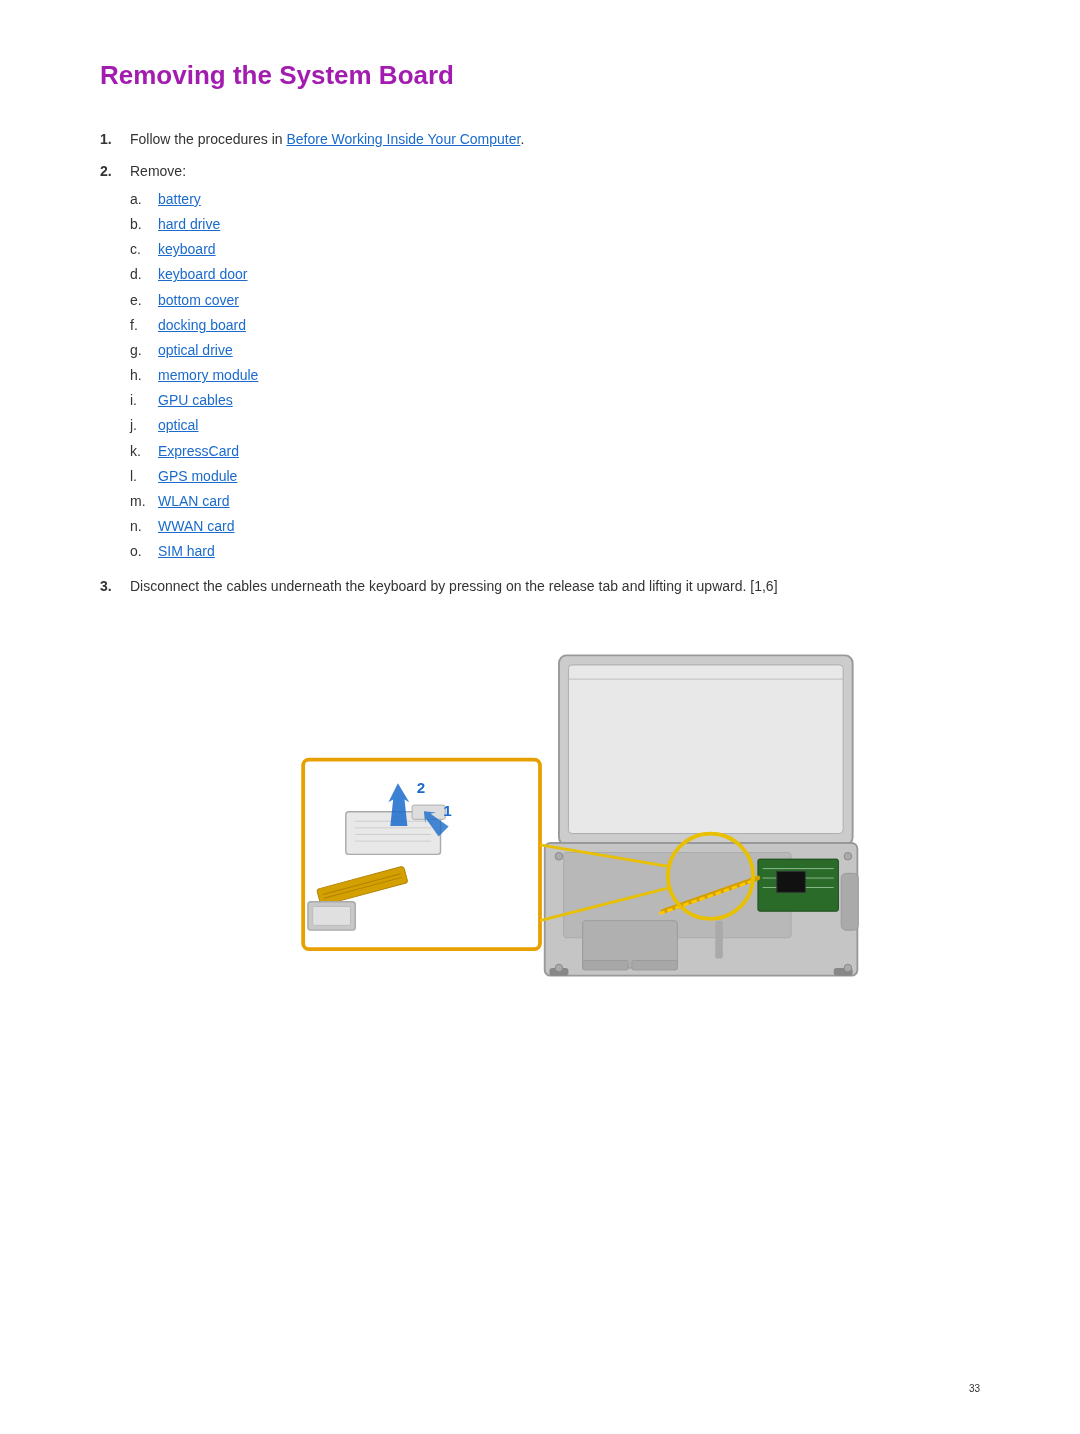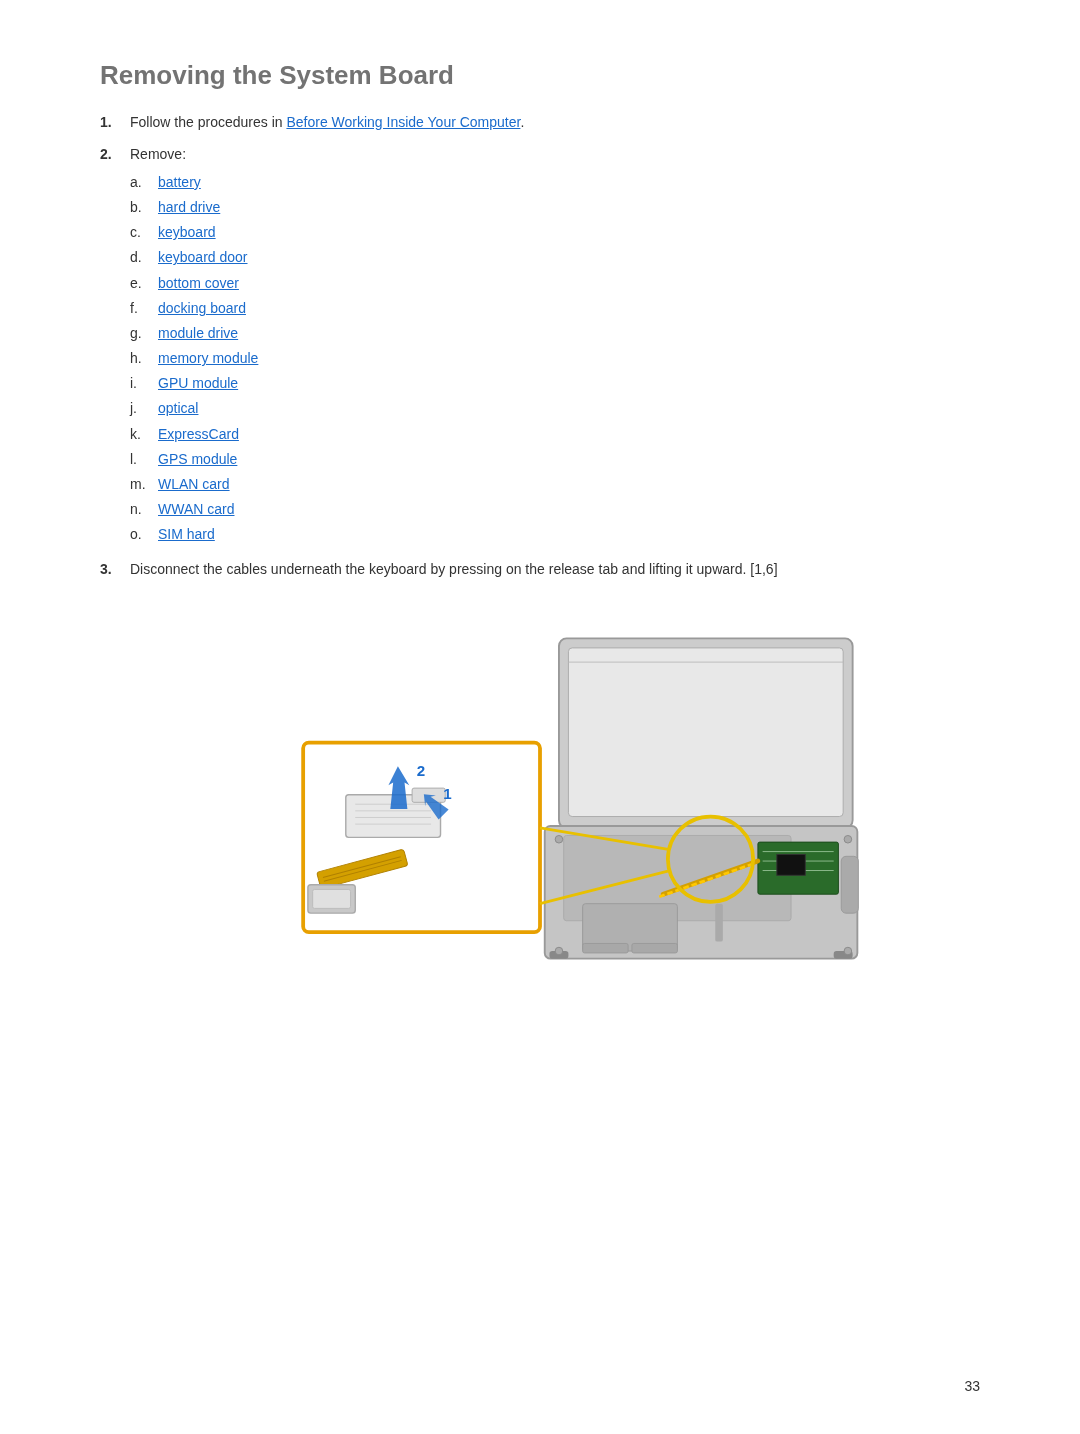--- a/index.html
+++ b/index.html
@@ -14,22 +14,22 @@
       font-size: 14px;
       color: #333333;
       width: 1080px;
       min-height: 1434px;
       padding: 60px 100px;
     }
 
     .page-title {
       font-size: 26px;
       font-weight: bold;
-      color: #737373;
-      margin-bottom: 20px;
+      color: #a21caf;
+      margin-bottom: 37px;
     }
 
     .numbered-list {
       list-style: none;
       padding: 0;
     }
 
     .numbered-list > li {
       display: flex;
       margin-bottom: 10px;
@@ -91,21 +91,21 @@
       height: 380px;
       display: flex;
       align-items: center;
       justify-content: center;
     }
 
     .page-number {
       position: absolute;
       bottom: 40px;
       right: 100px;
-      font-size: 14px;
+      font-size: 10px;
       color: #333;
     }
   </style>
 </head>
 <body>
 
 <h1 class="page-title">Removing the System Board</h1>
 
 <ol class="numbered-list">
 
@@ -140,29 +140,29 @@
         <li>
           <span class="sub-label">e.</span>
           <a href="#bottom-cover">bottom cover</a>
         </li>
         <li>
           <span class="sub-label">f.</span>
           <a href="#docking-board">docking board</a>
         </li>
         <li>
           <span class="sub-label">g.</span>
-          <a href="#optical-drive">module drive</a>
+          <a href="#optical-drive">optical drive</a>
         </li>
         <li>
           <span class="sub-label">h.</span>
           <a href="#memory-module">memory module</a>
         </li>
         <li>
           <span class="sub-label">i.</span>
-          <a href="#gpu-module">GPU module</a>
+          <a href="#gpu-module">GPU cables</a>
         </li>
         <li>
           <span class="sub-label">j.</span>
           <a href="#heatsink">optical</a>
         </li>
         <li>
           <span class="sub-label">k.</span>
           <a href="#expresscard">ExpressCard</a>
         </li>
         <li>

